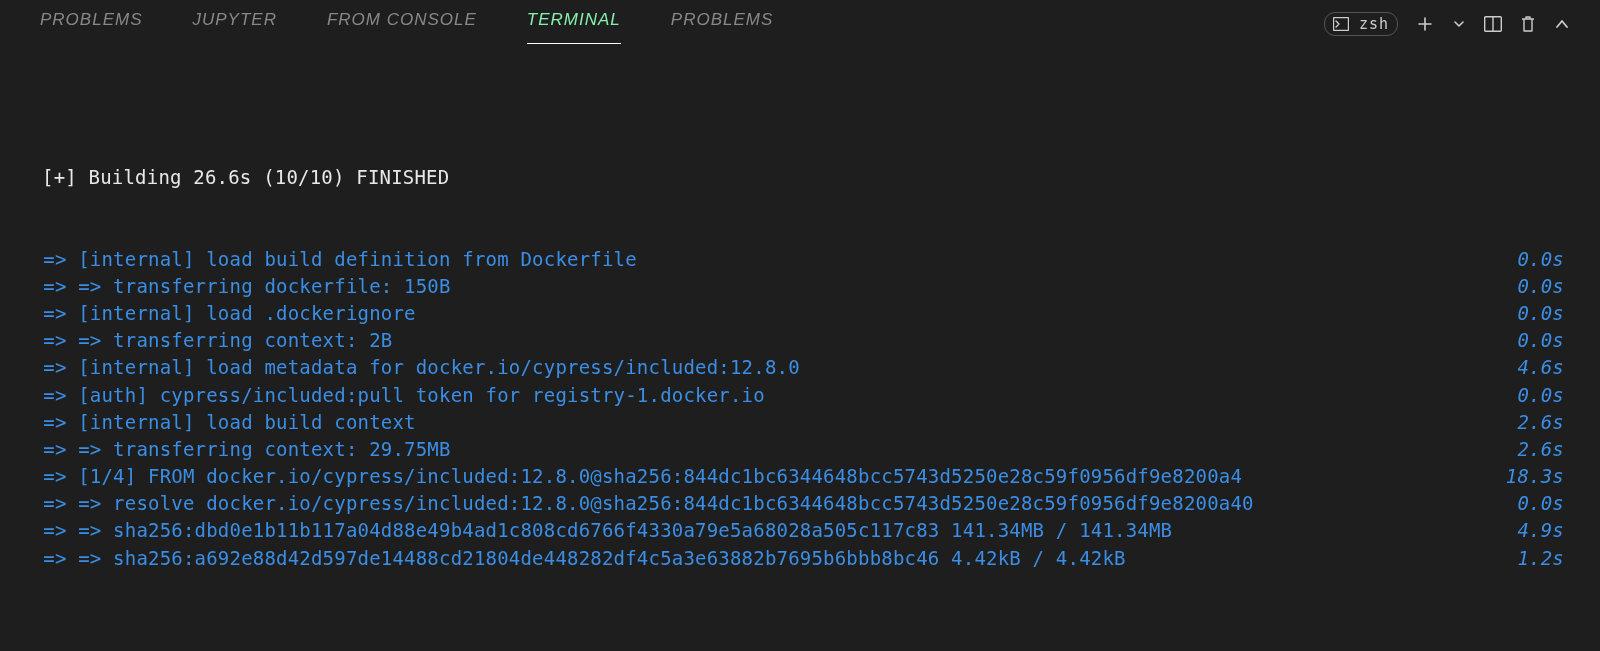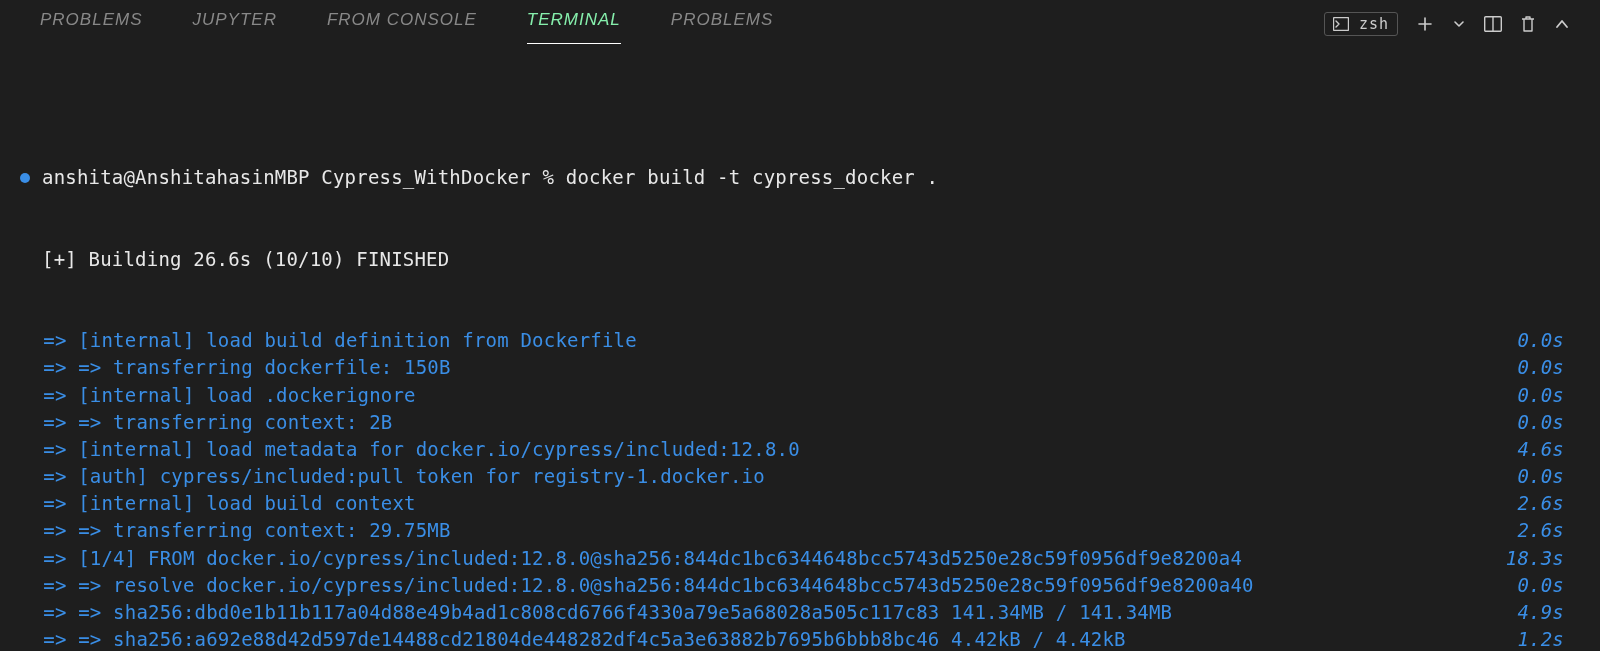--- a/index.html
+++ b/index.html
@@ -51,21 +51,21 @@
     display: flex;
     align-items: center;
     gap: 18px;
     color: #cccccc;
   }
   .panel-actions .grp {
     display: flex;
     align-items: center;
     gap: 10px;
     border: 1px solid #555;
-    border-radius: 3px;
+    border-radius: 11px;
     padding: 2px 8px;
     font-family: "SF Mono", Menlo, Monaco, Consolas, monospace;
     font-size: 15px;
     justify-content: flex-end;
   }
   .panel-actions svg { display: block; }
   .terminal {
     padding: 60px 36px 0 20px;
     line-height: 1.43;
     white-space: pre;
@@ -115,25 +115,15 @@
     <svg width="16" height="18" viewBox="0 0 16 18" fill="none" stroke="#ccc" stroke-width="1.4">
         <path d="M2 4 H14 M6 4 V2 H10 V4 M4 4 V16 H12 V4" stroke-linejoin="round"></path>
       </svg>
     <svg width="16" height="14" viewBox="0 0 16 14" fill="none" stroke="#ccc" stroke-width="1.8">
         <path d="M3 10 L8 4 L13 10" stroke-linecap="round" stroke-linejoin="round"></path>
       </svg>
   </div>
 </div>
 
 <div class="terminal">
-  <div class="prompt-line">
-    <span class="dot"></span>
-    <span class="white">anshita@AnshitahasinMBP</span>
-    <span class="white">&nbsp;</span>
-    <span class="white">Cypress_WithDocker</span>
-    <span class="white">&nbsp;</span>
-    <span class="white">%</span>
-    <span class="white">&nbsp;</span>
-    <span class="white">docker build -t cypress_docker .</span>
-  </div>
   <div class="white" style="padding-left:22px">[+] Building 26.6s (10/10) FINISHED</div>
   <div id="rows"><div class="line"><span class="l blue">  =&gt; [internal] load build definition from Dockerfile</span><span class="r blue">0.0s</span></div><div class="line"><span class="l blue">  =&gt; =&gt; transferring dockerfile: 150B</span><span class="r blue">0.0s</span></div><div class="line"><span class="l blue">  =&gt; [internal] load .dockerignore</span><span class="r blue">0.0s</span></div><div class="line"><span class="l blue">  =&gt; =&gt; transferring context: 2B</span><span class="r blue">0.0s</span></div><div class="line"><span class="l blue">  =&gt; [internal] load metadata for docker.io/cypress/included:12.8.0</span><span class="r blue">4.6s</span></div><div class="line"><span class="l blue">  =&gt; [auth] cypress/included:pull token for registry-1.docker.io</span><span class="r blue">0.0s</span></div><div class="line"><span class="l blue">  =&gt; [internal] load build context</span><span class="r blue">2.6s</span></div><div class="line"><span class="l blue">  =&gt; =&gt; transferring context: 29.75MB</span><span class="r blue">2.6s</span></div><div class="line"><span class="l blue">  =&gt; [1/4] FROM docker.io/cypress/included:12.8.0@sha256:844dc1bc6344648bcc5743d5250e28c59f0956df9e8200a4</span><span class="r blue">18.3s</span></div><div class="line"><span class="l blue">  =&gt; =&gt; resolve docker.io/cypress/included:12.8.0@sha256:844dc1bc6344648bcc5743d5250e28c59f0956df9e8200a40</span><span class="r blue">0.0s</span></div><div class="line"><span class="l blue">  =&gt; =&gt; sha256:dbd0e1b11b117a04d88e49b4ad1c808cd6766f4330a79e5a68028a505c117c83 141.34MB / 141.34MB</span><span class="r blue">4.9s</span></div><div class="line"><span class="l blue">  =&gt; =&gt; sha256:a692e88d42d597de14488cd21804de448282df4c5a3e63882b7695b6bbb8bc46 4.42kB / 4.42kB</span><span class="r blue">1.2s</span></div></div>
 </div>
 
 </body></html>

